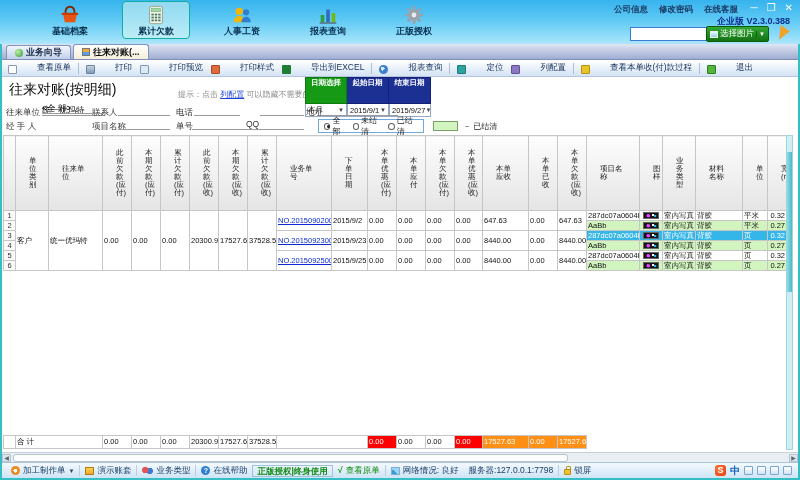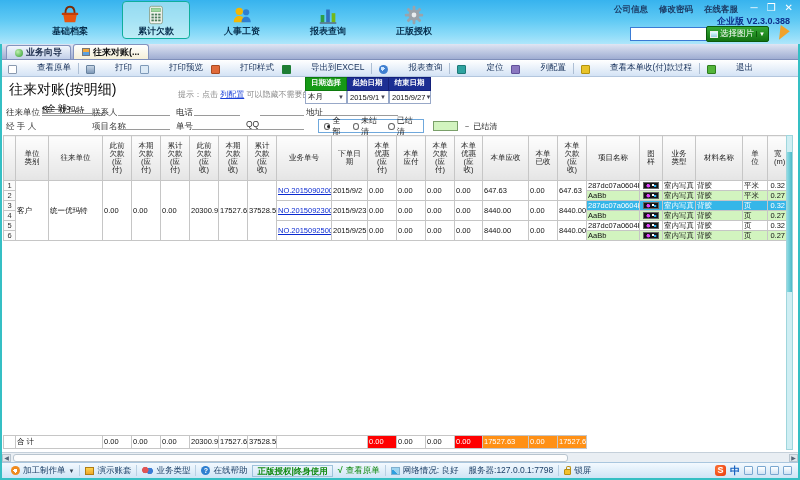--- a/index.html
+++ b/index.html
@@ -58,41 +58,41 @@
   .tsep{width:1px;height:11px;background:#aebfd4;margin:0 3px;}
 
   
   .content{position:absolute;top:77px;left:2px;width:796px;height:375px;background:#fff;}
   .page-title{position:absolute;left:7px;top:4px;font-size:14px;font-weight:normal;color:#0c0c0c;white-space:nowrap;}
   .hint{position:absolute;left:176px;top:12px;font-size:8px;color:#8a8a8a;white-space:nowrap;}
   .hint .lnk{color:#1a40d8;text-decoration:underline;cursor:pointer;}
 
   .datefilter{position:absolute;left:303px;top:0;display:flex;}
   .df-col{width:42px;}
-  .df-h{height:14px;line-height:10px;font-size:7.5px;color:#fff;text-align:center;font-weight:bold;background:#1c2f93;border:1px solid #13207a;border-left:none;}
+  .df-h{height:27px;line-height:10px;font-size:7.5px;color:#fff;text-align:center;font-weight:bold;background:#1c2f93;border:1px solid #13207a;border-left:none;}
   .df-col:first-child .df-h{background:#169a16;border:1px solid #0d7a0d;}
   .df-v{height:13px;border:1px solid #98a8c8;border-top:none;background:#fff;font-size:7.5px;display:flex;align-items:center;justify-content:space-between;padding:0 2px;color:#111;}
   .df-v .ar{font-size:6px;color:#445;}
 
   .f-label{position:absolute;font-size:8.5px;color:#333;white-space:nowrap;}
   .f-line{position:absolute;border-bottom:1px solid #9a9a9a;font-size:8.5px;color:#000;height:11px;line-height:11px;white-space:nowrap;overflow:hidden;}
 
   .radio-box{position:absolute;left:316px;top:42px;width:106px;height:14px;border:1px solid #6fa8dc;display:flex;align-items:center;gap:6px;padding:0 5px;font-size:8px;color:#222;}
   .rgroup{display:flex;align-items:center;gap:2px;}
   .rdo{width:7px;height:7px;border:1px solid #666;border-radius:50%;background:#fff;position:relative;display:inline-block;}
   .rdo.on::after{content:'';position:absolute;left:1.5px;top:1.5px;width:3px;height:3px;border-radius:50%;background:#222;}
   .legend-swatch{position:absolute;left:431px;top:44px;width:25px;height:10px;background:var(--settled,#d2f4bf);border:1px solid #7aa06a;}
   .legend-text{position:absolute;left:461px;top:44px;font-size:8px;color:#222;white-space:nowrap;}
 
   
   .grid-wrap{position:absolute;left:1px;top:58px;width:790px;height:315px;}
   table{border-collapse:collapse;table-layout:fixed;}
   #grid-table,#sum-table{width:783px;}
   #grid-table th{background:linear-gradient(#fdfdfd,#e5e5e5);font-size:7.5px;font-weight:normal;color:#222;
-    white-space:pre-line;line-height:8px;height:18px;padding:6px;text-align:center;vertical-align:middle;border:1px solid #c6c6c6;overflow:hidden;}
+    white-space:pre-line;line-height:8px;height:18px;padding:13px;text-align:left;vertical-align:middle;border:1px solid #c6c6c6;overflow:hidden;}
   #grid-table td,#sum-table td{border:1px solid #c6c6c6;font-size:7.5px;height:9px;line-height:9px;padding:0 1px;
     vertical-align:middle;color:#111;background:#fff;overflow:hidden;white-space:nowrap;}
   #grid-table td.num{text-align:center;color:#333;background:#fbfbfb;}
   td.c{text-align:left;} td.r{text-align:right;}
   a.order{color:#0b2ad0;font-size:7.5px;text-decoration:underline;}
   #grid-table td.settled{background:var(--settled,#d2f4bf);}
   #grid-table td.selected{background:var(--selected,#35b6e8);color:#fff;}
   .thumb{width:16px;height:7px;margin:0 auto;border:1px solid #666;
     background:radial-gradient(circle at 30% 55%,#e040fb 0 1.5px,transparent 2px),
                radial-gradient(circle at 65% 40%,#ffffff 0 1px,transparent 1.5px),

